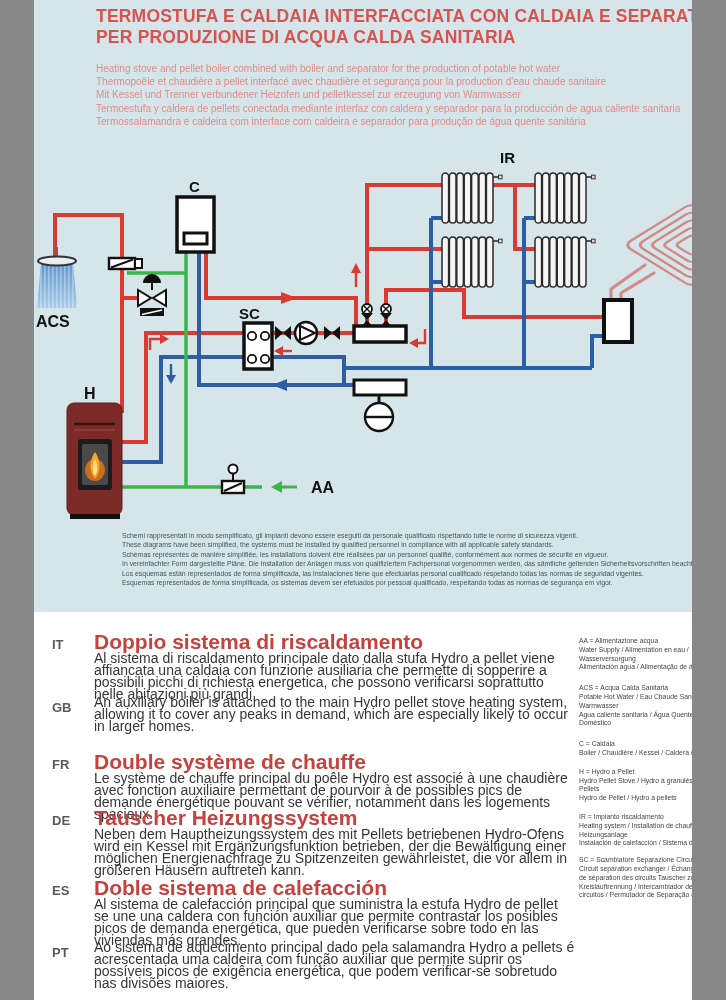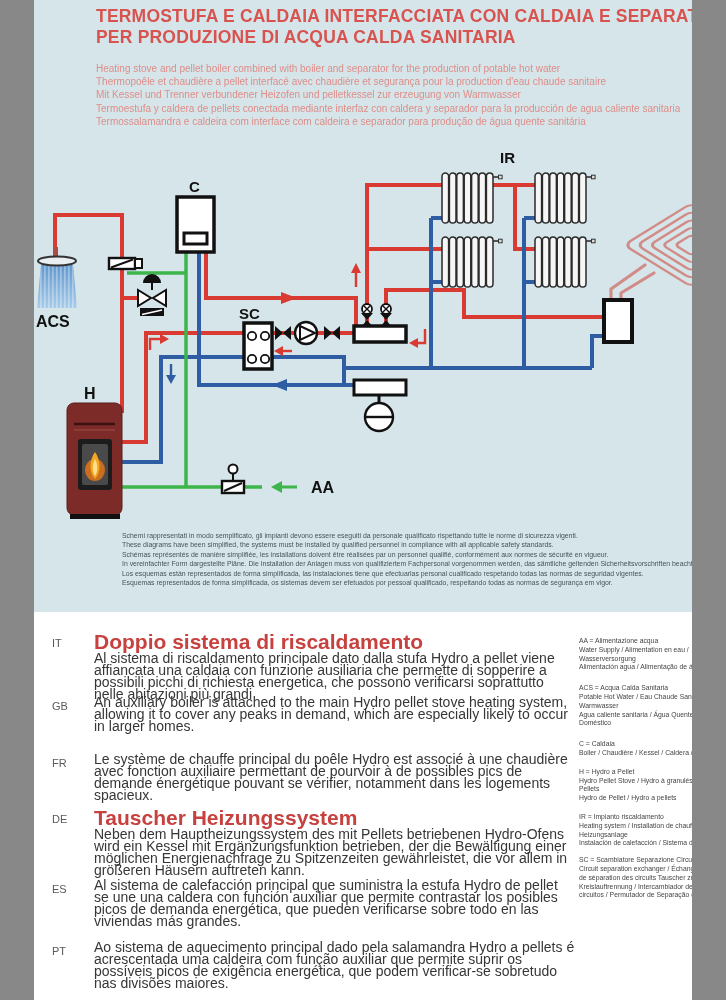--- a/index.html
+++ b/index.html
@@ -7,21 +7,21 @@
         font-family:"Liberation Sans",sans-serif;overflow:hidden;margin:0 auto;}
   .bluebg{position:absolute;left:0;top:0;width:726px;height:612px;background:#d5e5e9;}
   .title{position:absolute;left:62px;top:6px;width:650px;color:#d8534f;
          font-size:17.5px;font-weight:bold;line-height:21px;letter-spacing:.2px;}
   .subs{position:absolute;left:62px;top:62px;width:650px;color:#df8d89;
         font-size:10px;line-height:13.2px;}
   .diagram{position:absolute;left:0;top:140px;}
   .disc{position:absolute;left:88px;top:531px;width:600px;color:#44555a;
         font-size:6.9px;line-height:9.4px;}
   .sec{position:absolute;left:0;width:545px;}
-  .sec .code{position:absolute;left:18px;top:4px;font-size:11px;font-weight:normal;color:#58595b;}
+  .sec .code{position:absolute;left:18px;top:4px;font-size:13px;font-weight:bold;color:#58595b;}
   .sec .head{margin:0 0 2px 60px;font-size:21px;font-weight:bold;color:#c7423e;line-height:17px;}
   .sec .body{margin:0 0 0 60px;width:482px;font-size:14px;line-height:12px;color:#363636;}
   .legend{position:absolute;left:545px;top:637px;width:178px;font-size:6.8px;
           line-height:8.8px;color:#454545;}
   .leg{margin-bottom:12px;}
   .leg.m10{margin-bottom:10px;}
   .leg.m8{margin-bottom:8px;}
   svg text{font-family:"Liberation Sans",sans-serif;font-weight:bold;fill:#111;}
 </style>
 </head>
@@ -257,29 +257,31 @@
     <span class="code">IT</span>
     <h2 class="head">Doppio sistema di riscaldamento</h2>
     <p class="body">Al sistema di riscaldamento principale dato dalla stufa Hydro a pellet viene affiancata una caldaia con funzione ausiliaria che permette di sopperire a possibili picchi di richiesta energetica, che possono verificarsi soprattutto nelle abitazioni più grandi</p>
   </div>
   <div class="sec" style="top:696px">
     <span class="code">GB</span>
     <p class="body">An auxiliary boiler is attached to the main Hydro pellet stove heating system, allowing it to cover any peaks in demand, which are especially likely to occur in larger homes.</p>
   </div>
   <div class="sec" style="top:753px">
     <span class="code">FR</span>
+    <h2 class="head">Double système de chauffe</h2>
     <p class="body">Le système de chauffe principal du poêle Hydro est associé à une chaudière avec fonction auxiliaire permettant de pourvoir à de possibles pics de demande énergétique pouvant se vérifier, notamment dans les logements spacieux.</p>
   </div>
   <div class="sec" style="top:809px">
     <span class="code">DE</span>
     <h2 class="head">Tauscher Heizungssystem</h2>
     <p class="body">Neben dem Hauptheizungssystem des mit Pellets betriebenen Hydro-Ofens wird ein Kessel mit Ergänzungsfunktion betrieben, der die Bewältigung einer möglichen Energienachfrage zu Spitzenzeiten gewährleistet, die vor allem in größeren Häusern auftreten kann.</p>
   </div>
   <div class="sec" style="top:879px">
     <span class="code">ES</span>
+    <h2 class="head">Doble sistema de calefacción</h2>
     <p class="body">Al sistema de calefacción principal que suministra la estufa Hydro de pellet se une una caldera con función auxiliar que permite contrastar los posibles picos de demanda energética, que pueden verificarse sobre todo en las viviendas más grandes.</p>
   </div>
   <div class="sec" style="top:941px">
     <span class="code">PT</span>
     <p class="body">Ao sistema de aquecimento principal dado pela salamandra Hydro a pellets é acrescentada uma caldeira com função auxiliar que permite suprir os possíveis picos de exigência energética, que podem verificar-se sobretudo nas divisões maiores.</p>
   </div>
 
   <div class="legend">
     <div class="leg">
       <div>AA = Alimentazione acqua</div>

